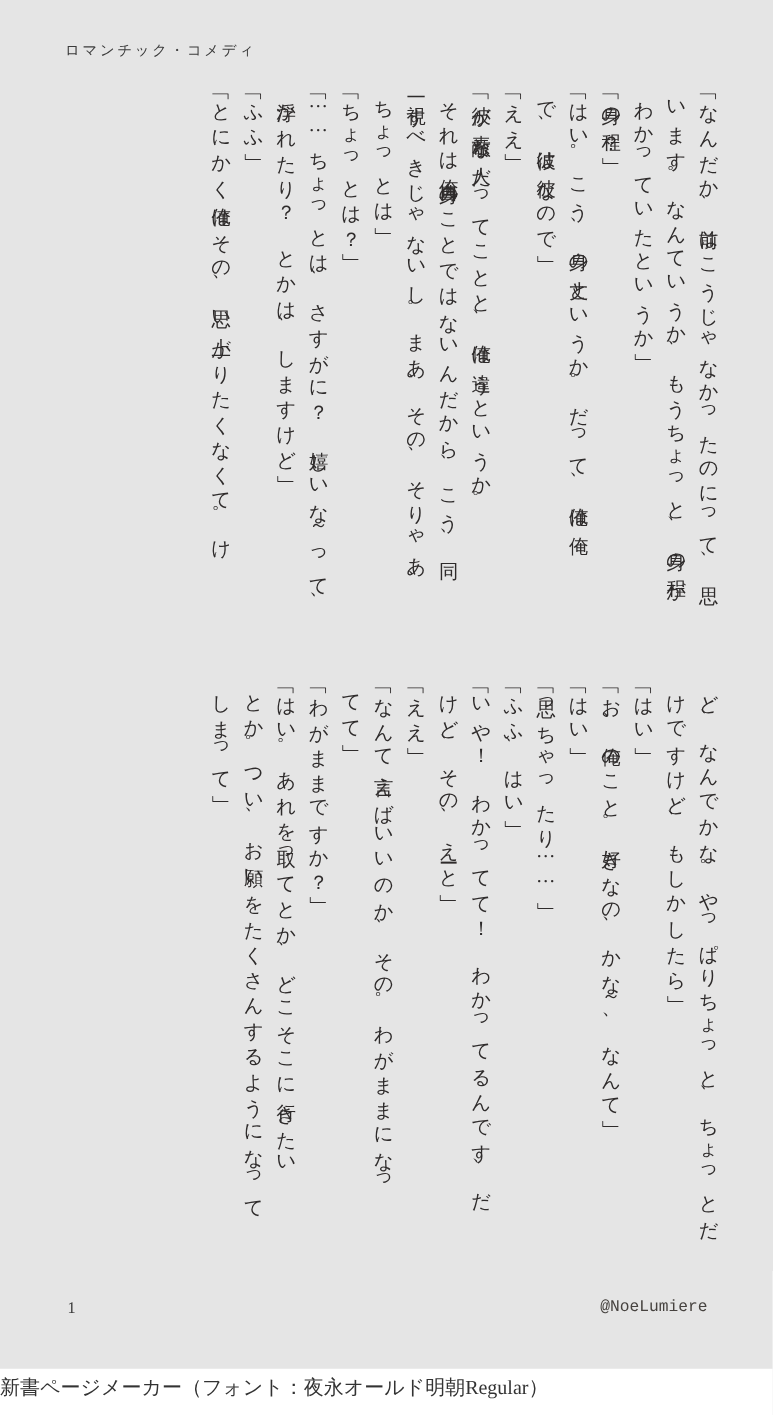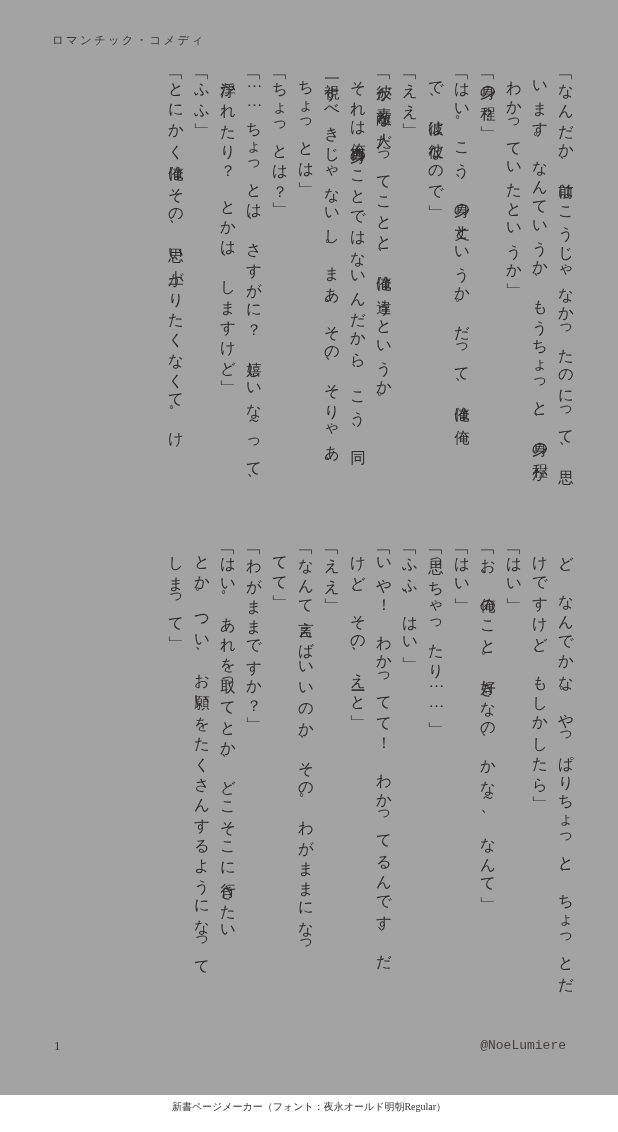--- a/index.html
+++ b/index.html
@@ -17,21 +17,21 @@
     overflow: hidden;
   }
 
   
   #page-sheet {
     position: absolute;
     left: 0;
     top: 0;
     width: 618px;
     height: 1095px;
-    background: #a3a3a3;
+    background: #e5e5e5;
   }
 
   
   #header-title {
     position: absolute;
     left: 52px;
     top: 33px;
     font-size: 11.5px;
     letter-spacing: 2.2px;
     color: #3a3a3a;
@@ -94,22 +94,22 @@
     color: #46423f;
     font-family: Liberation Mono, monospace;
   }
 
   
   #caption {
     position: absolute;
     left: 0;
     top: 1100px;
     width: 618px;
-    text-align: center;
-    font-size: 10px;
+    text-align: left;
+    font-size: 16px;
     color: #333333;
     font-family: "Liberation Serif", "DejaVu Serif", serif;
   }
 </style>
 </head>
 <body>
 
 <div id="page-sheet">
 
   <div id="header-title">ロマンチック・コメディ</div>

